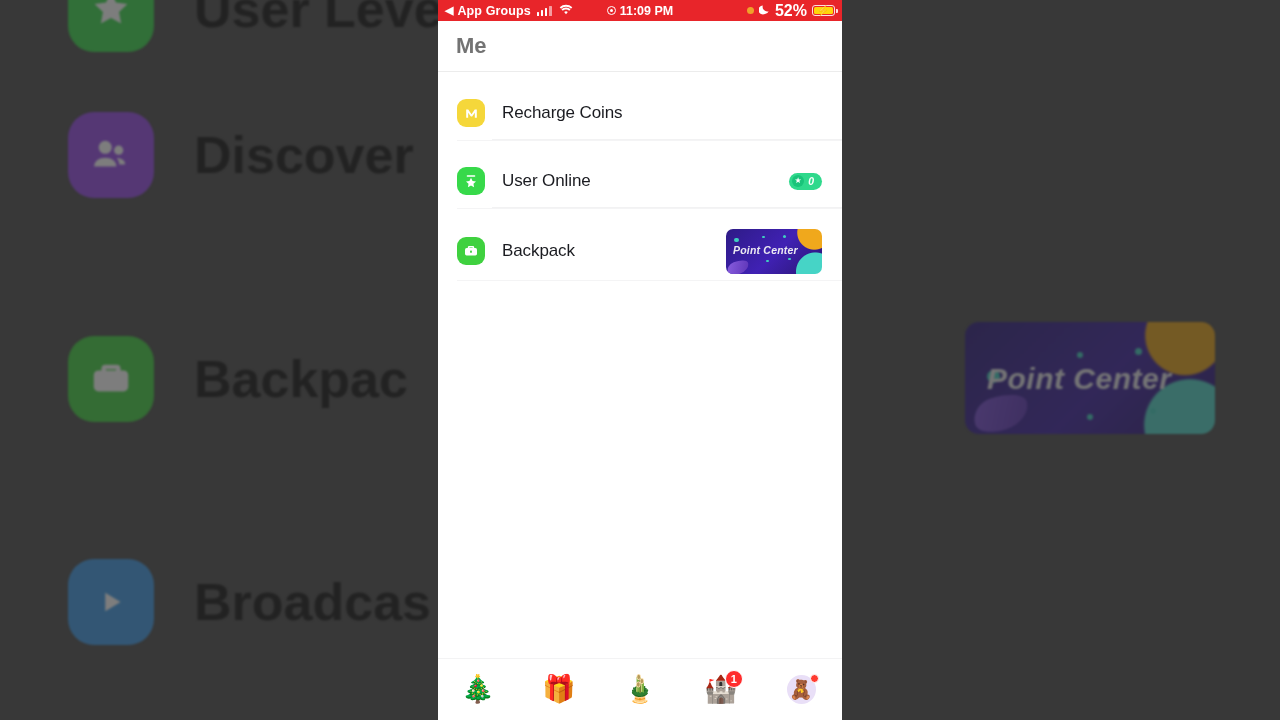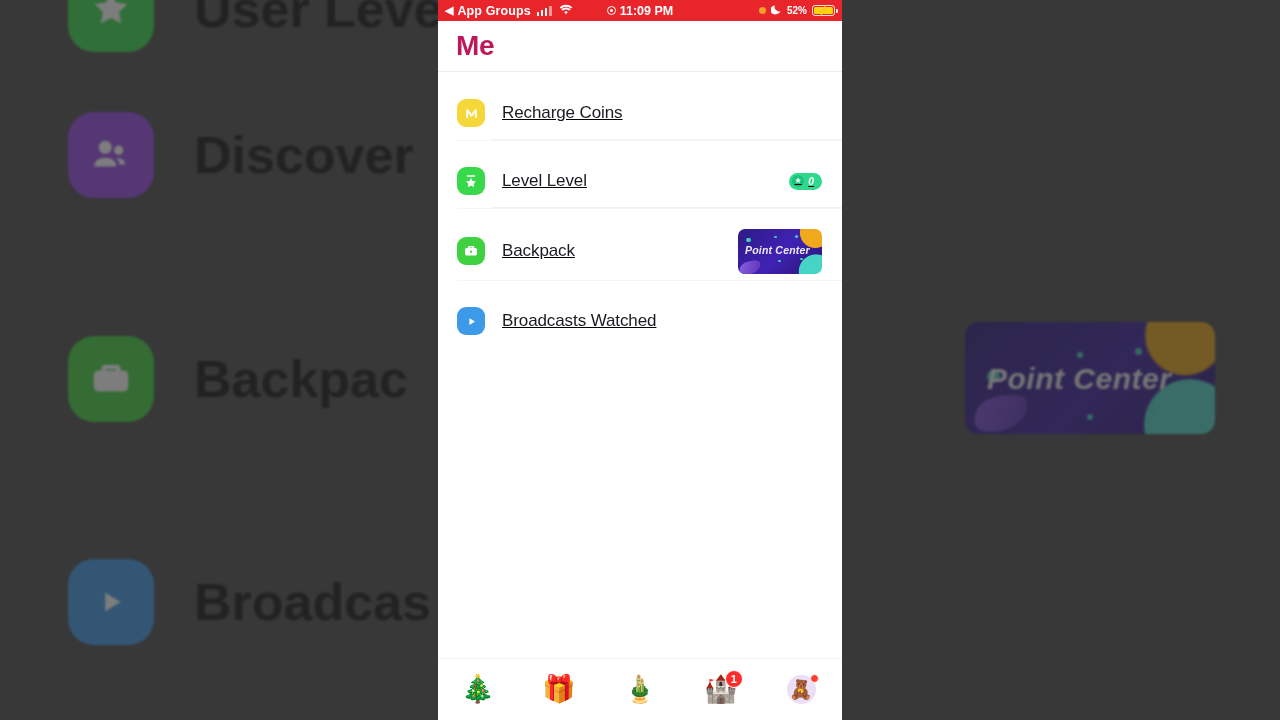--- a/index.html
+++ b/index.html
@@ -92,21 +92,21 @@
   }
   .sb-loc {
     width: 9px; height: 9px; border-radius: 50%;
     border: 1.5px solid #fff; position: relative;
   }
   .sb-loc::after { content:""; position:absolute; left:2px; top:2px; width:3px; height:3px; background:#fff; border-radius:50%; }
   .sb-time { font-size: 12.5px; font-weight: 600; }
   .sb-right { margin-left: auto; display: flex; align-items: center; gap: 5px; }
   .sb-orange { width: 7px; height: 7px; border-radius: 50%; background: #f0a12a; }
   .sb-moon { font-size: 11px; line-height: 1; }
-  .sb-pct { font-size: 10px; font-weight: 600; }
+  .sb-pct { font-size: 16px; font-weight: 600; }
   .sb-batt {
     width: 23px; height: 11.5px; border: 1.4px solid rgba(255,255,255,.85);
     border-radius: 3px; position: relative; padding: 1px;
   }
   .sb-batt::after {
     content:""; position:absolute; right:-3.5px; top:3px;
     width:2px; height:4.5px; background:rgba(255,255,255,.85); border-radius:0 1px 1px 0;
   }
   .sb-batt i {
     display:block; width:100%; height:100%; background:#ffd60a; border-radius:1.5px;
@@ -117,29 +117,29 @@
     font-size: 10px; color:#fff; line-height: 1;
   }
 
   
   .pg-header {
     height: 51px; background: #fff;
     display: flex; align-items: center;
     padding: 0 0 0 18px;
     border-bottom: 1px solid #ececec;
   }
-  .pg-title { font-size: 28px; font-weight: 700; color: #be185d; letter-spacing: -.2px; }
+  .pg-title { font-size: 22px; font-weight: 700; color: #737373; letter-spacing: -.2px; }
 
   
   .menu { padding-top: 14px; background: #fff; }
   .group { }
   .row {
     height: 54px; display: flex; align-items: center;
     padding: 0 20px 0 19px; position: relative;
-    background: #fff; cursor: default; text-decoration: underline;
+    background: #fff; cursor: default;
   }
   .row .divider {
     position: absolute; left: 54px; right: 0; bottom: 0; height: 1px;
     background: #f2f2f3;
   }
   .group-gap { height: 14px; background: #fff; position: relative; }
   .group-gap .gapline {
     position: absolute; left: 19px; right: 0; top: 0; height: 1px; background: #f4f4f5;
   }
 
@@ -163,21 +163,21 @@
   .level-badge .star-chip {
     width: 12px; height: 12px; border-radius: 50%;
     background: #19c47a; display: flex; align-items: center; justify-content: center;
     font-size: 8px; color: #fff; line-height: 1;
   }
   .level-badge .lvl-num {
     font-size: 10.5px; font-weight: 700; font-style: italic; color: #ffffff;
   }
 
   .point-banner {
-    width: 84px; height: 45px; border-radius: 7px; position: relative; overflow: hidden;
+    width: 96px; height: 45px; border-radius: 7px; position: relative; overflow: hidden;
     background:
       radial-gradient(circle at 92% 8%, #f0a81c 0 17%, rgba(240,168,28,0) 18%),
       radial-gradient(circle at 93% 95%, #46d4c6 0 19%, rgba(70,212,198,0) 20%),
       linear-gradient(135deg, #2e1b86 0%, #4021b4 52%, #2a1571 100%);
     text-align: right;
   }
   .point-banner .pb-text {
     position: absolute; left: 7px; top: 15px;
     font-size: 10.5px; font-weight: 700; font-style: italic;
     color: #eceaf2; letter-spacing: .2px; white-space: nowrap;
@@ -347,21 +347,21 @@
         </div>
 
       <div class="group">
         <div class="row">
           <span class="ico" style="background:#37d94a;">
             <svg width="16" height="16" viewBox="0 0 24 24">
                 <rect x="5.5" y="3.2" width="13" height="2.4" rx="1.2" fill="#fff"></rect>
                 <path fill="#fff" d="M12 7.2l2.3 4.7 5.2.7-3.8 3.6.9 5.1-4.6-2.4-4.6 2.4.9-5.1-3.8-3.6 5.2-.7z"></path>
               </svg>
           </span>
-          <span class="label">Level Level</span>
+          <span class="label">User Online</span>
           <span class="row-right">
             <span class="level-badge">
               <span class="star-chip">★</span>
               <span class="lvl-num">0</span>
             </span>
           </span>
           <span class="divider"></span>
         </div>
 
       </div>
@@ -392,28 +392,20 @@
             </span>
           </span>
         </div>
       </div>
 
       <div class="group-gap">
           <span class="gapline"></span>
         </div>
 
       <div class="group">
-        <div class="row">
-          <span class="ico" style="background:#3d9ae8;">
-            <svg width="15" height="15" viewBox="0 0 24 24">
-                <path fill="#fff" d="M8.6 6.6l9 5.4-9 5.4z"></path>
-              </svg>
-          </span>
-          <span class="label">Broadcasts Watched</span>
-        </div>
 
 
 
       </div>
     </div>
 
     <div class="tabbar">
       <div class="tab">
         <span class="tab-emoji">🎄</span>
       </div>

